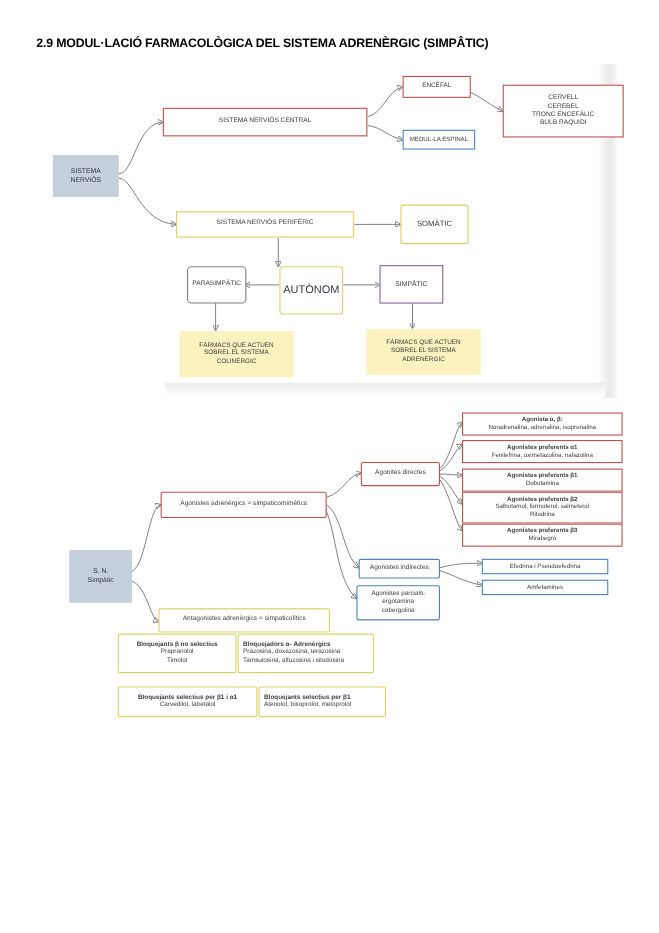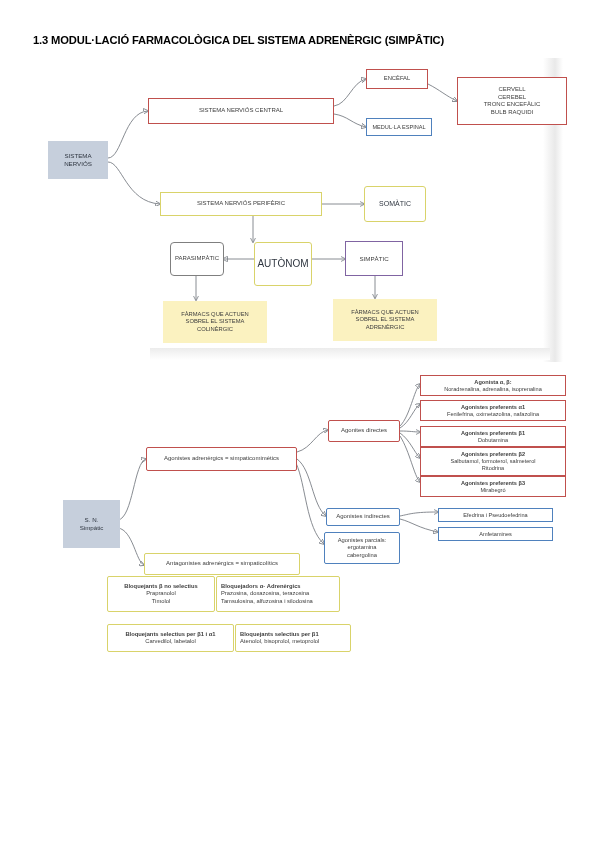--- a/index.html
+++ b/index.html
@@ -46,21 +46,21 @@
   .shadowbottom{
     position:absolute;left:150px;top:348px;width:400px;height:12px;
     background:linear-gradient(to bottom,#ececec 0%,#ffffff 100%);
   }
 </style>
 </head>
 <body>
 
 <div class="page">
 
-  <div class="title">1.3 MODUL·LACIÓ FARMACOLÒGICA DEL SISTEMA ADRENÈRGIC (SIMPÂTIC)</div>
+  <div class="title">2.9 MODUL·LACIÓ FARMACOLÒGICA DEL SISTEMA ADRENÈRGIC (SIMPÂTIC)</div>
 
   <div class="shadowstrip"></div>
   <div class="shadowbottom"></div>
 
   <svg class="links">
     <defs>
       <marker id="ah" markerWidth="6" markerHeight="6" refX="5" refY="3" orient="auto">
         <path d="M0,0 L6,3 L0,6 z" fill="#7b7f86" stroke="none"></path>
       </marker>
     </defs>

